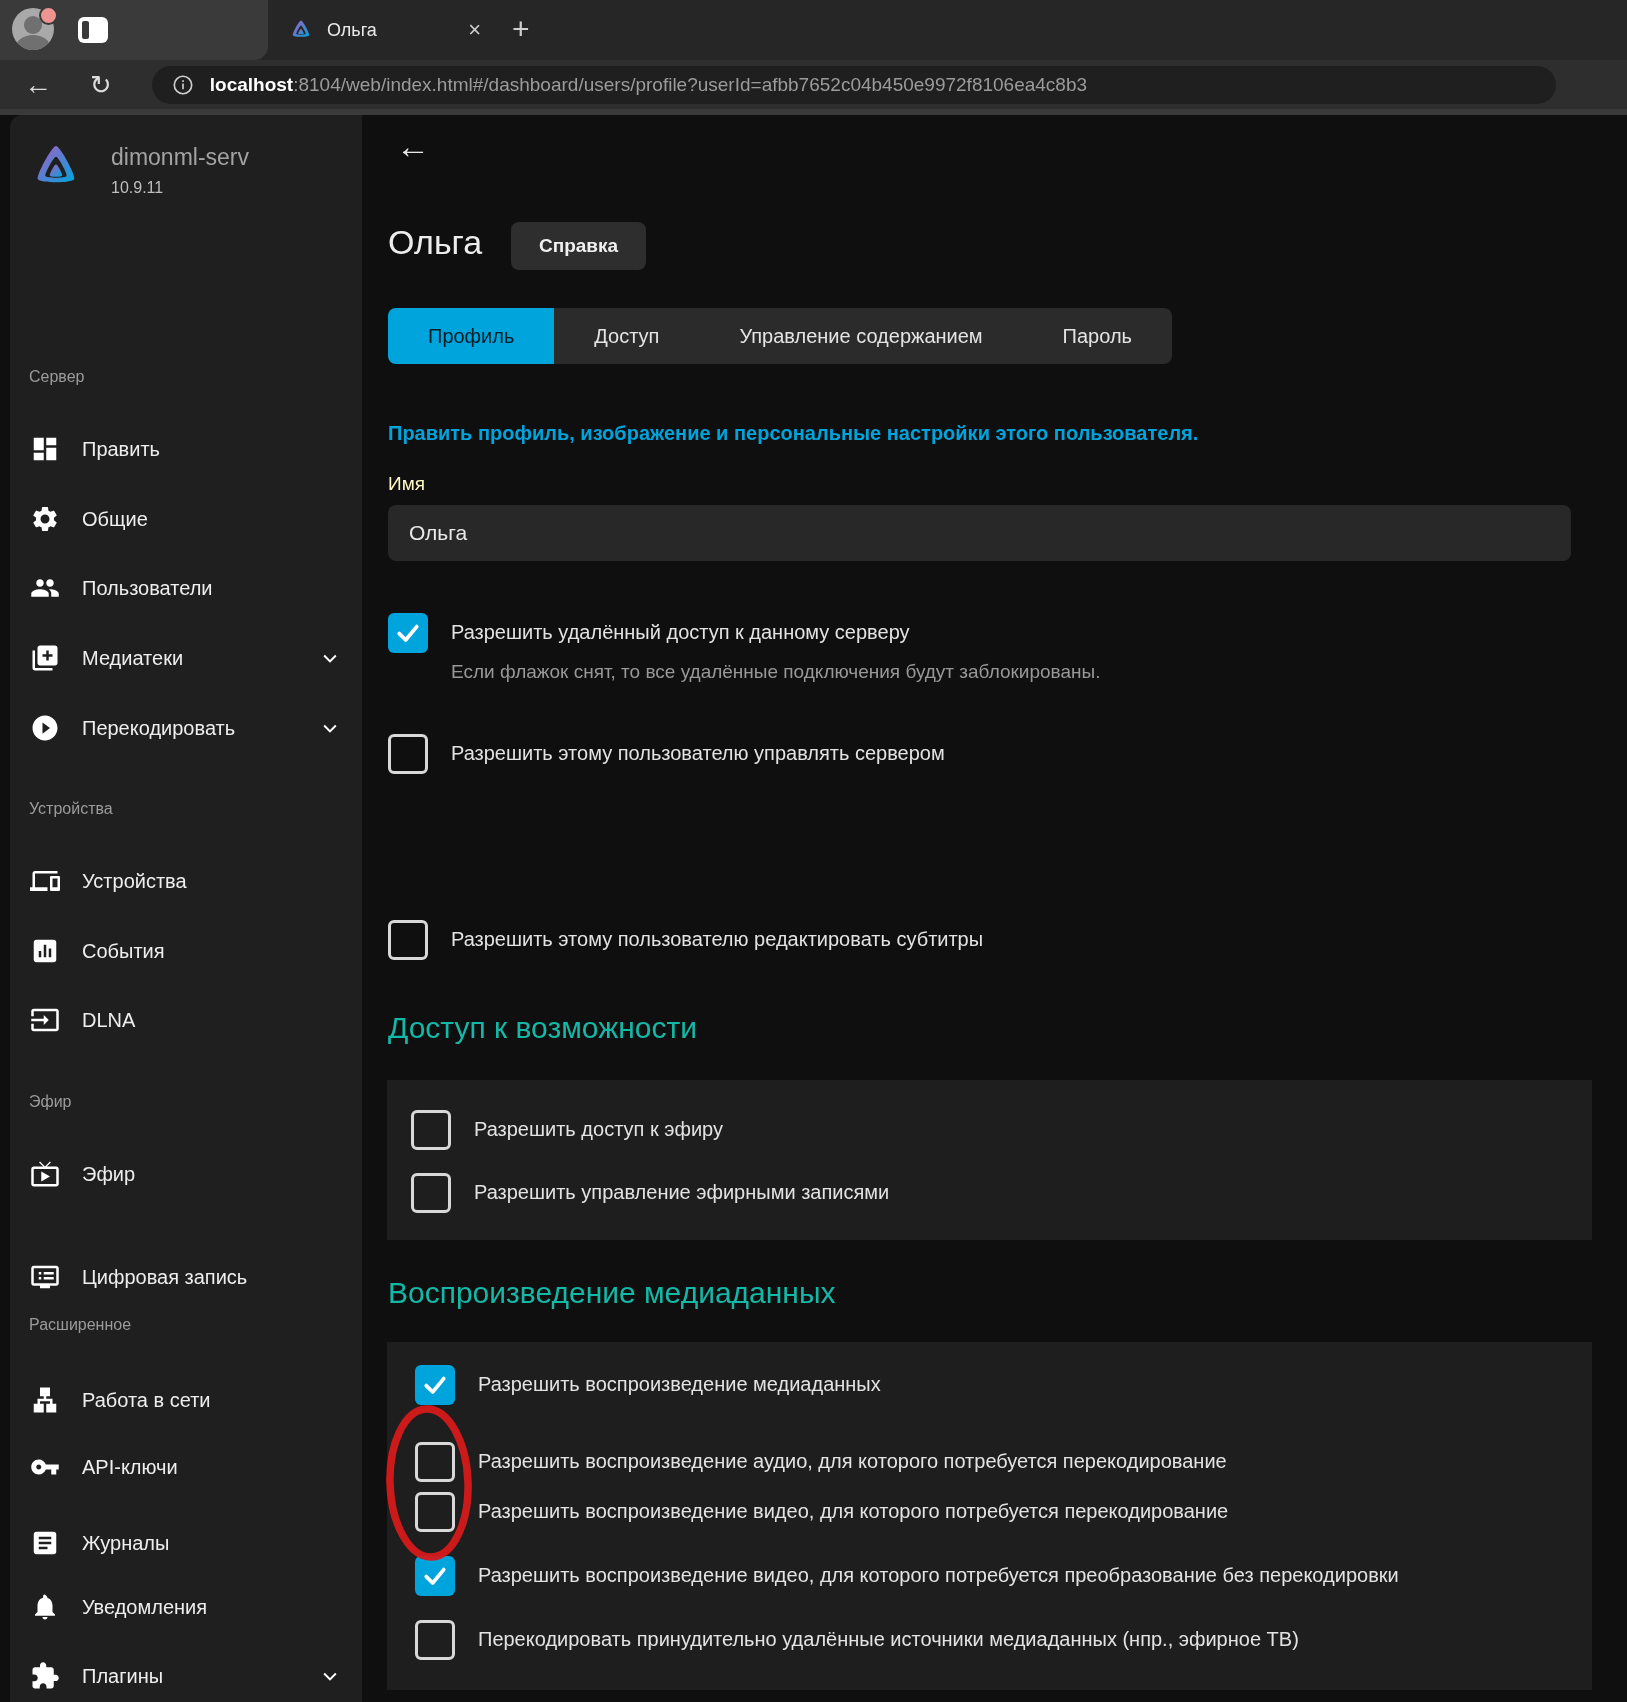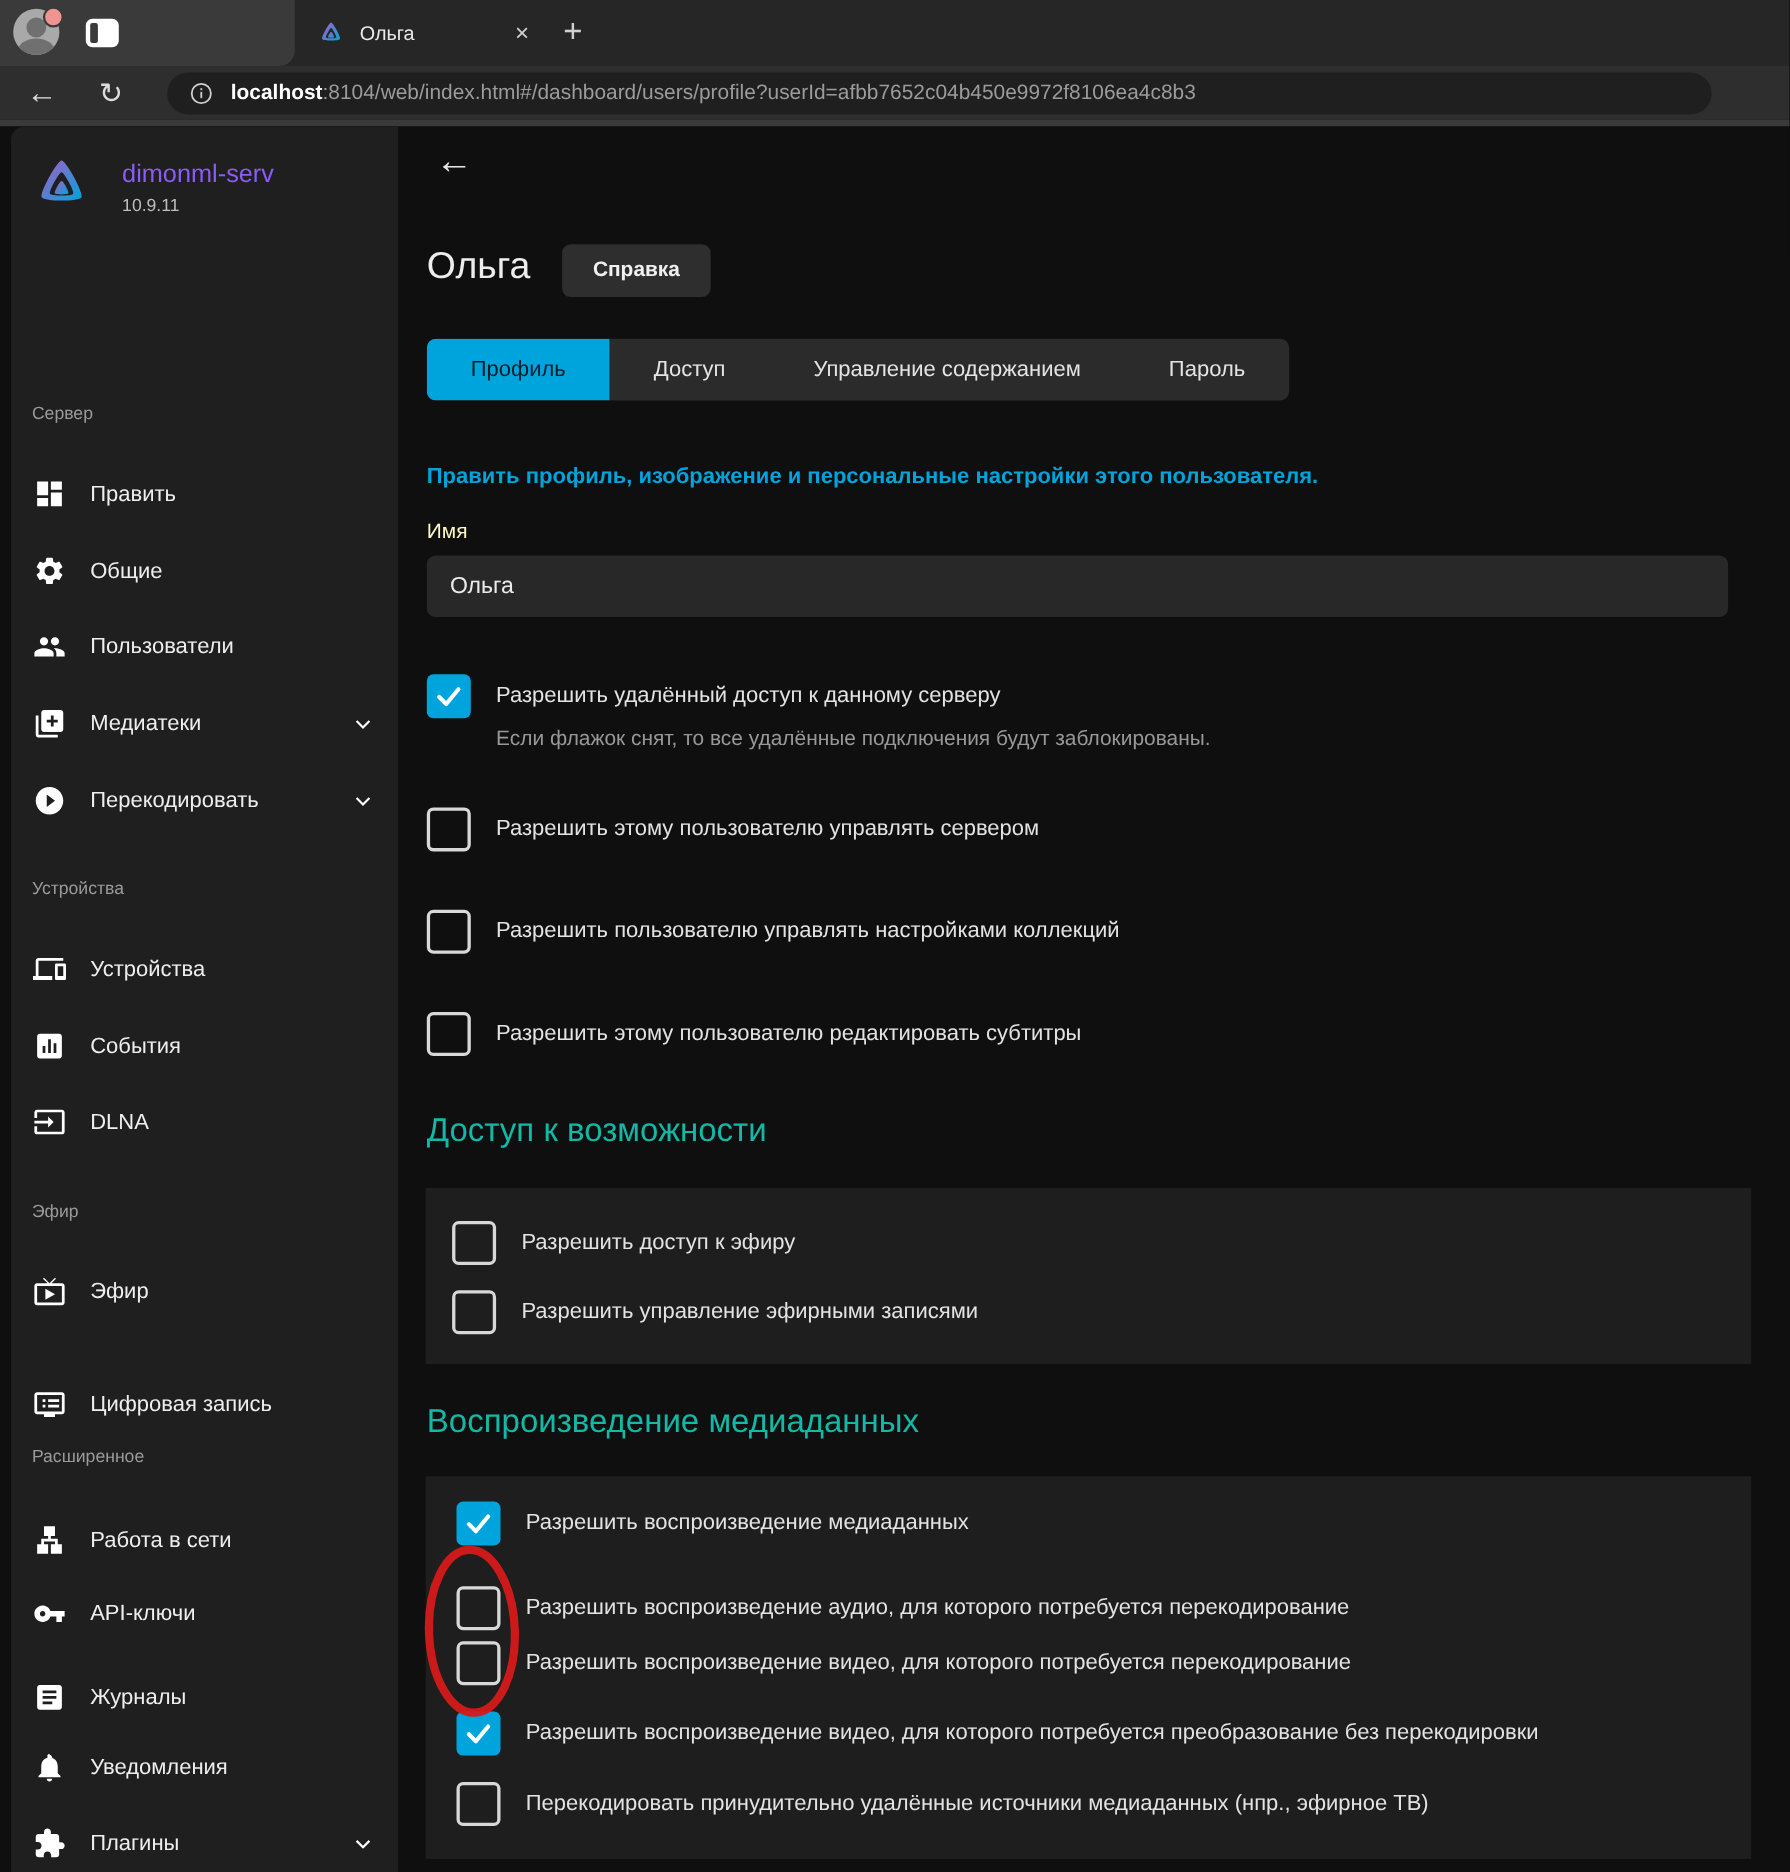--- a/index.html
+++ b/index.html
@@ -37,21 +37,21 @@
   .url-rest{color:#9b9b9b;font-weight:400;}
   #toolbar-edge{position:absolute;left:0;top:109px;width:1627px;height:6px;background:#3a3a3a;}
   
   #page{position:absolute;left:0;top:115px;width:1627px;height:1587px;background:#0f0f0f;}
   
   #drawer{position:absolute;left:10px;top:0;width:352px;height:1587px;background:#1f1f1f;
           border-top-left-radius:12px;}
   #logo-row{position:absolute;left:17px;top:23px;display:flex;}
   #logo-svg{width:58px;height:58px;}
   .server-meta{margin-left:26px;}
-  .server-name{font-size:23px;color:#8b5cf6;margin-top:6px;}
+  .server-name{font-size:23px;color:#a3a3a3;margin-top:6px;}
   .server-version{font-size:16px;color:#bfbfbf;margin-top:8px;}
   .nav-section-label{position:absolute;left:19px;font-size:16px;color:#9b9b9b;}
   .nav-item{position:absolute;left:0;width:352px;height:44px;display:flex;align-items:center;}
   .nav-item .nicon{flex:0 0 30px;margin-left:20px;height:30px;}
   .nav-item .nicon svg{width:30px;height:30px;}
   .nav-label{margin-left:22px;font-size:20px;color:#eeeeee;}
   .nav-chevron{position:absolute;right:22px;top:12px;}
   
   .main-el{position:absolute;}
   #back-arrow{left:396px;top:14px;color:#e6e6e6;font-size:34px;line-height:34px;}
@@ -290,24 +290,20 @@
     </span>
     <span class="cblabel">Разрешить удалённый доступ к данному серверу</span>
   </div>
   <div class="helper" style="left:451px;top:546px">Если флажок снят, то все удалённые подключения будут заблокированы.</div>
 
   <div class="cbrow" style="left:388px;top:619px">
     <span class="cb"></span>
     <span class="cblabel">Разрешить этому пользователю управлять сервером</span>
   </div>
 
-  <div class="cbrow" style="left:388px;top:712px">
-    <span class="cb"></span>
-    <span class="cblabel">Разрешить пользователю управлять настройками коллекций</span>
-  </div>
 
   <div class="cbrow" style="left:388px;top:805px">
     <span class="cb"></span>
     <span class="cblabel">Разрешить этому пользователю редактировать субтитры</span>
   </div>
 
   <div class="h2" style="left:388px;top:896px">Доступ к возможности</div>
 
   <div class="panel" style="top:965px;height:160px">
     <div class="cbrow" style="left:24px;top:93px">

